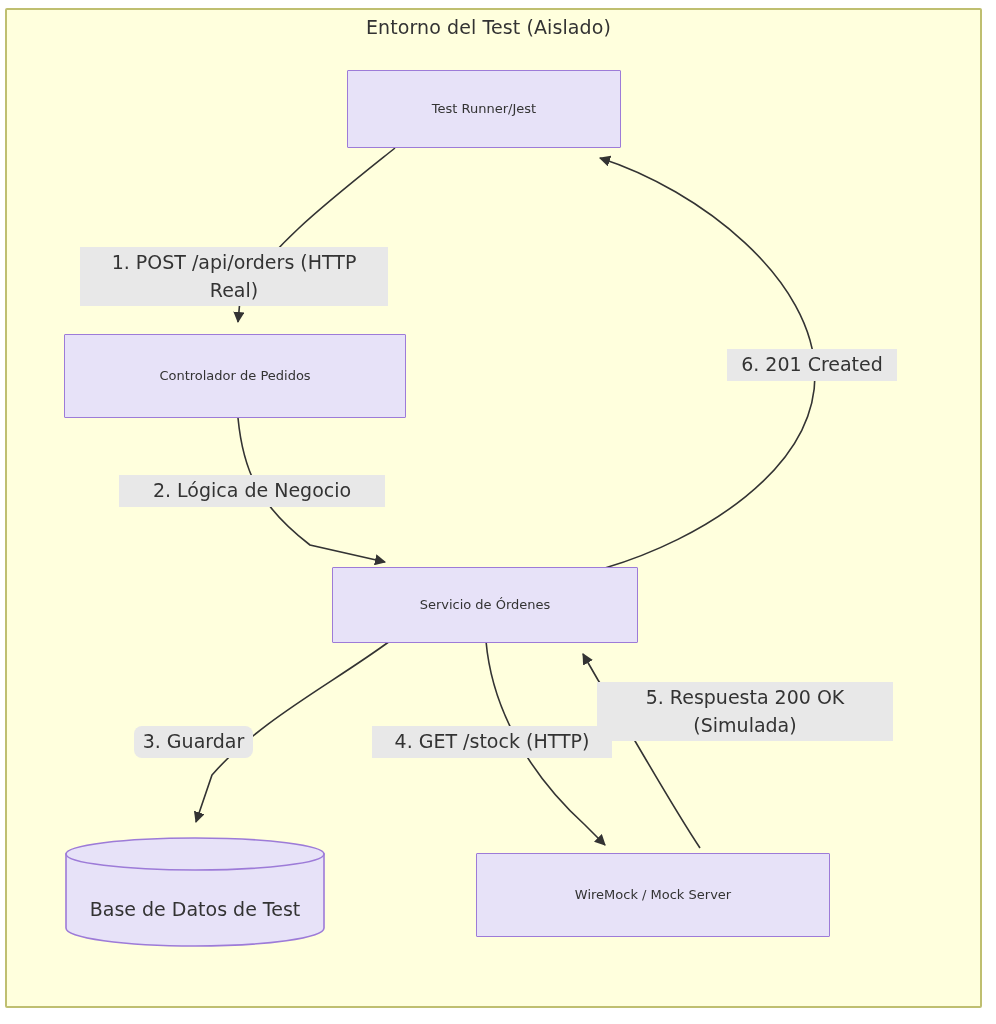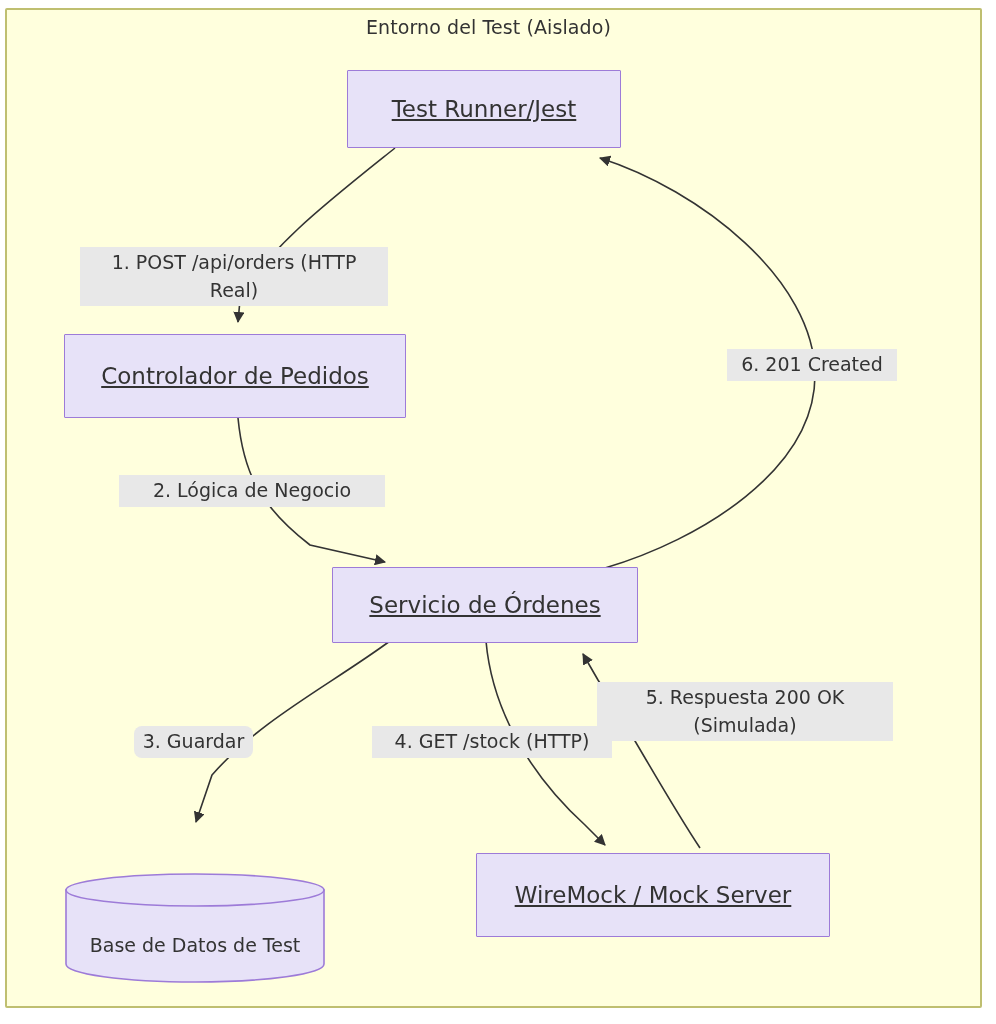--- a/index.html
+++ b/index.html
@@ -50,24 +50,23 @@
   }
   .node {
     position: absolute;
     background: #e7e2f8;
     border: 1.6px solid #9d7bd8;
     box-sizing: border-box;
     display: flex;
     align-items: center;
     justify-content: center;
     color: #333333;
-    font-size: 23px;
+    font-size: 13px;
     text-align: center;
     border-radius: 1px;
-    text-decoration: underline;
   }
   .node-label {
     padding: 0 10px;
     line-height: 1.25;
     white-space: nowrap;
   }
   
   .cyl-wrap {
     position: absolute;
   }
@@ -130,21 +129,21 @@
   </div>
 
   <div class="node" style="left:64px; top:334px; width:342px; height:84px;">
     <span class="node-label">Controlador de Pedidos</span>
   </div>
 
   <div class="node" style="left:332px; top:567px; width:306px; height:76px;">
     <span class="node-label">Servicio de Órdenes</span>
   </div>
 
-  <div class="cyl-wrap" style="left:64px; top:872px; width:262px; height:110px;">
+  <div class="cyl-wrap" style="left:64px; top:836px; width:262px; height:110px;">
     <svg width="262" height="110" viewBox="0 0 262 110">
       <path d="M 2,18 L 2,92 A 129,18 0 0 0 260,92 L 260,18 Z" fill="#e7e2f8" stroke="#9d7bd8" stroke-width="1.6"></path>
       <ellipse cx="131" cy="18" rx="129" ry="16" fill="#e7e2f8" stroke="#9d7bd8" stroke-width="1.6"></ellipse>
     </svg>
     <div class="cyl-label" style="top:62px;">Base de Datos de Test</div>
   </div>
 
   <div class="node" style="left:476px; top:853px; width:354px; height:84px;">
     <span class="node-label">WireMock / Mock Server</span>
   </div>

